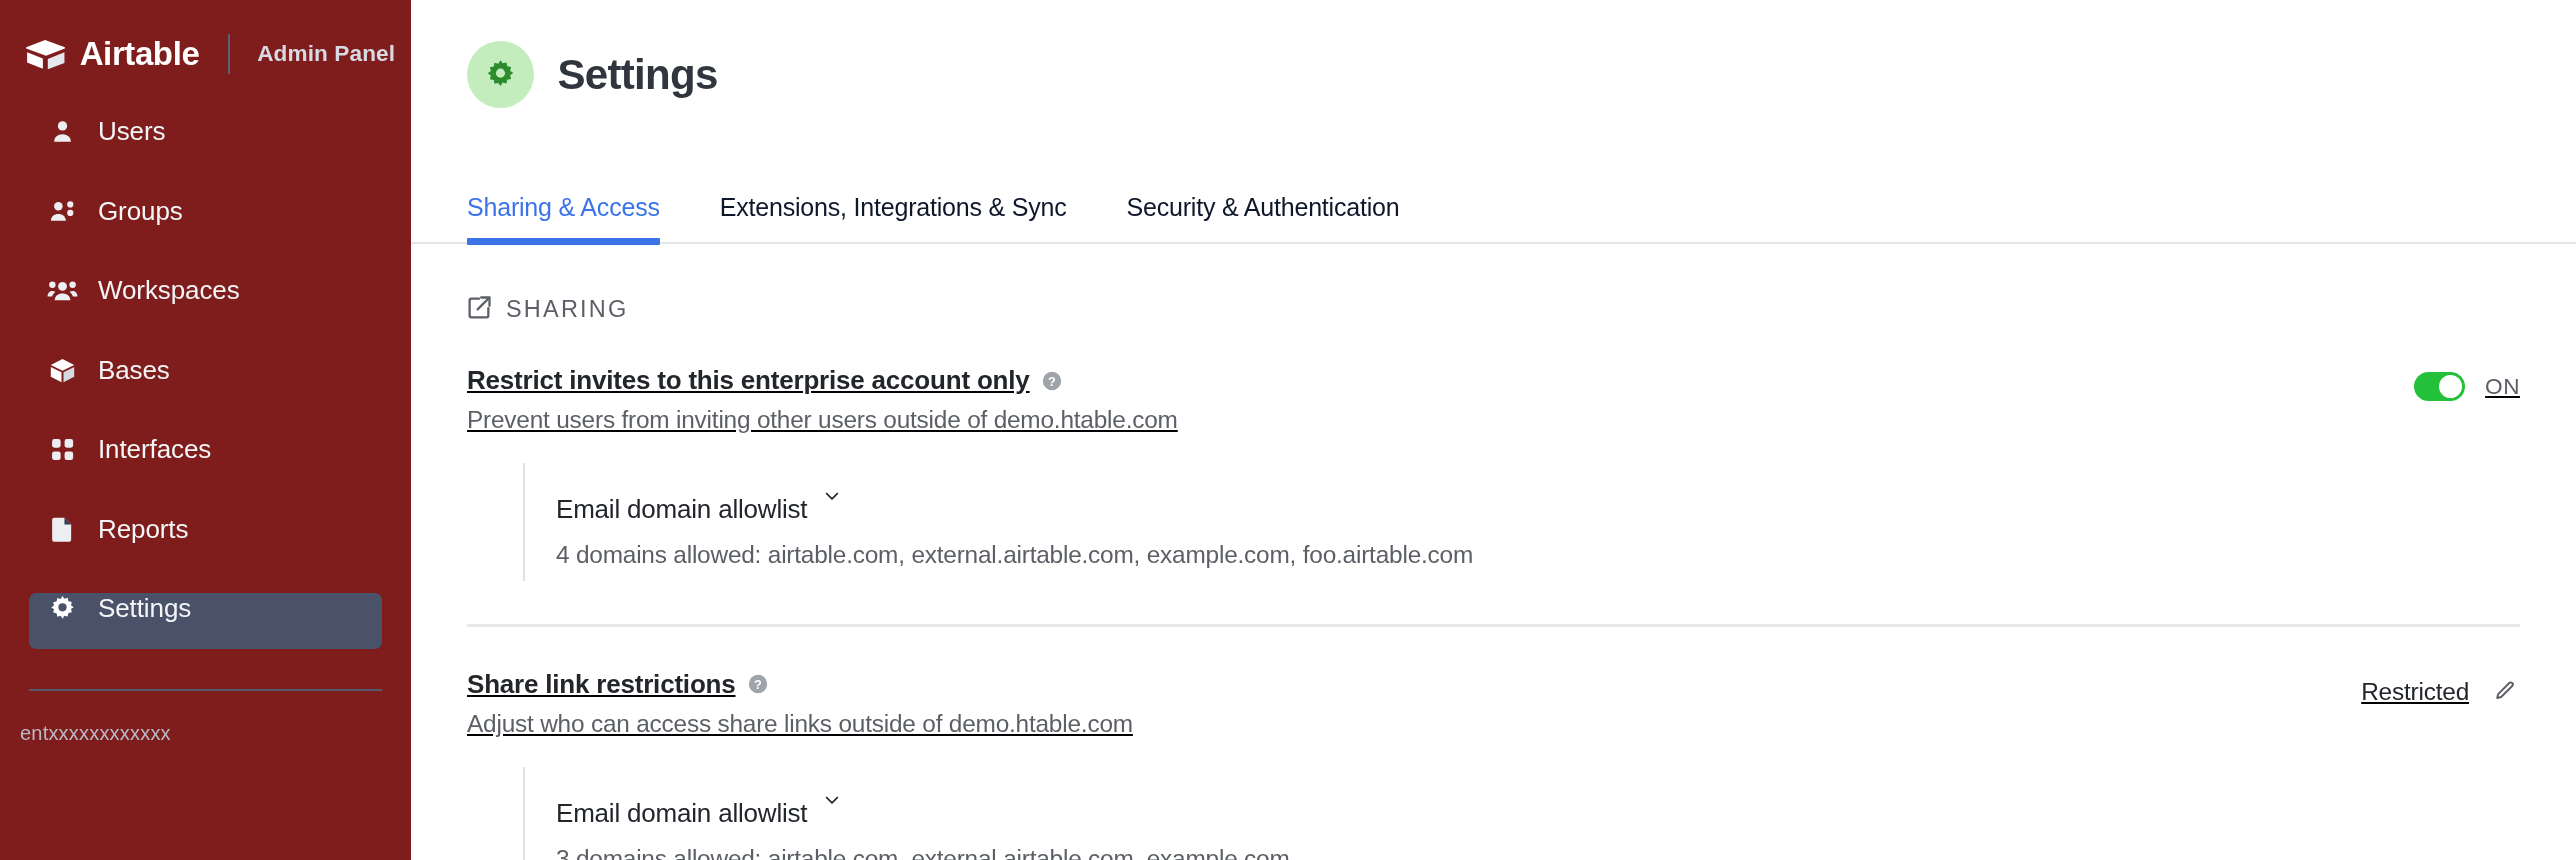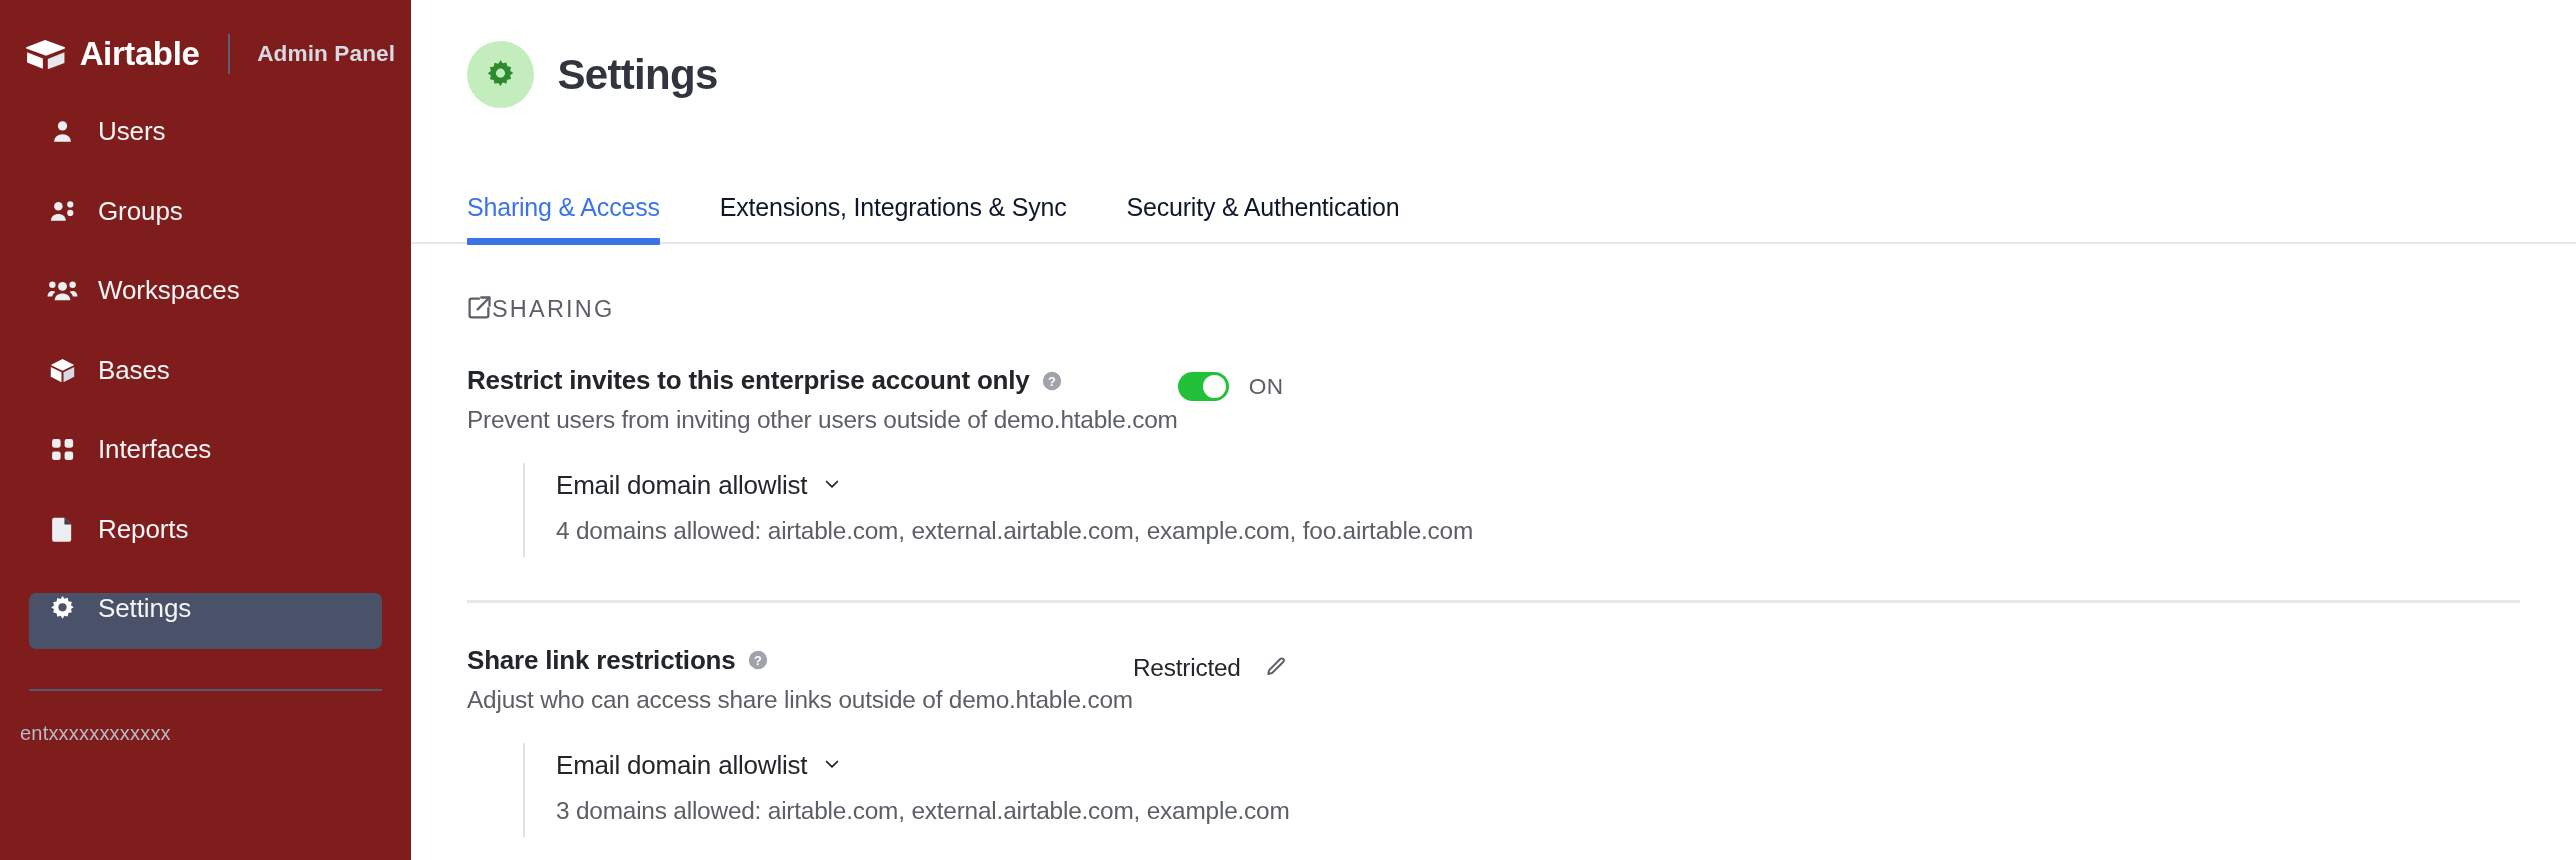--- a/index.html
+++ b/index.html
@@ -170,35 +170,36 @@
     border-radius: 0.9px;
   }
 
   .content {
     padding: 0 56px 0 56px;
   }
 
   .section-head {
     display: flex;
     align-items: center;
-    gap: 0;
+    gap: 14px;
     padding: 51px 0 0 0;
   }
   .section-head-label {
     font-size: 23.5px;
     letter-spacing: 2.2px;
     color: #5c6066;
     font-weight: 400;
   }
 
   .setting-row {
     display: flex;
     align-items: flex-start;
-    justify-content: flex-start;
+    justify-content: space-between;
     padding-top: 42px;
+    text-decoration: underline;
   }
   .setting-left { max-width: 1717px; }
   .setting-title-line {
     display: flex;
     align-items: center;
     gap: 11.8px;
   }
   .setting-title {
     font-size: 26px;
     font-weight: 700;
@@ -263,20 +264,21 @@
     display: flex;
     align-items: center;
     gap: 14.5px;
     cursor: pointer;
   }
   .subblock-title {
     font-size: 26px;
     color: #22252a;
     font-weight: 500;
     letter-spacing: -0.2px;
+    margin-top: 24px;
   }
   .subblock-desc {
     font-size: 24.4px;
     color: #5c6066;
     margin-top: 15.4px;
     letter-spacing: -0.2px;
   }
 
   .hr {
     height: 2.7px;

